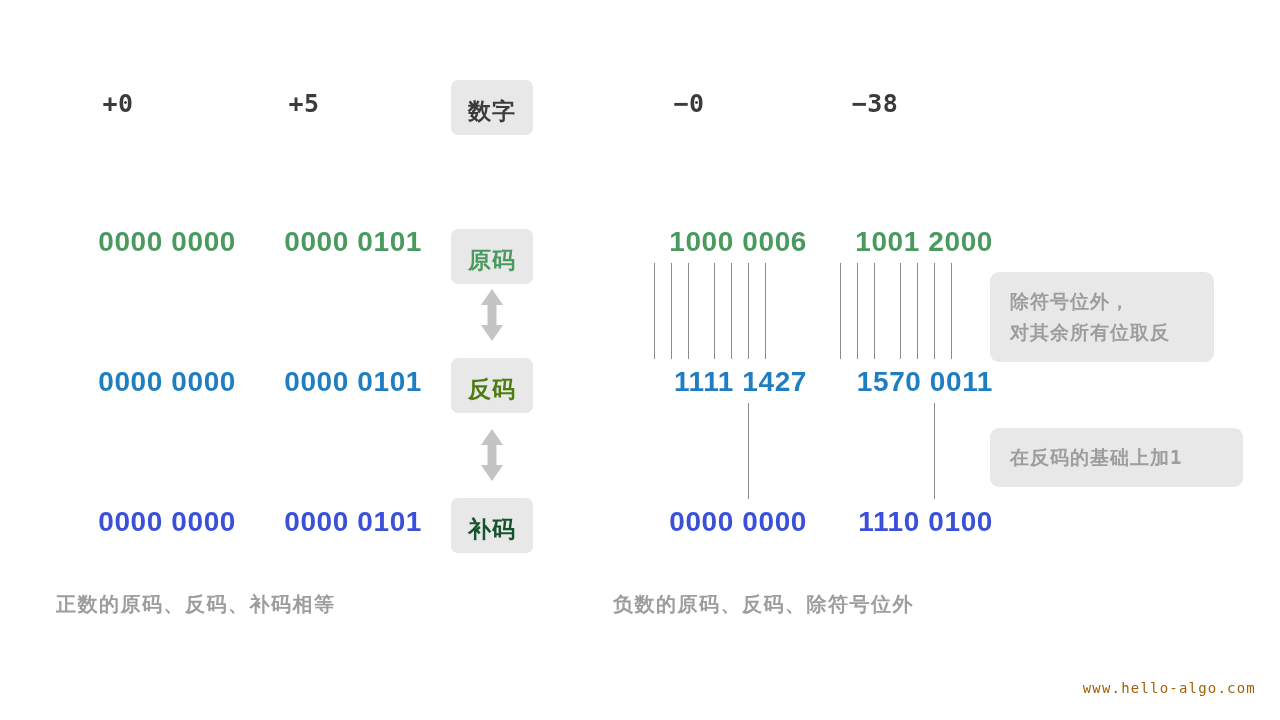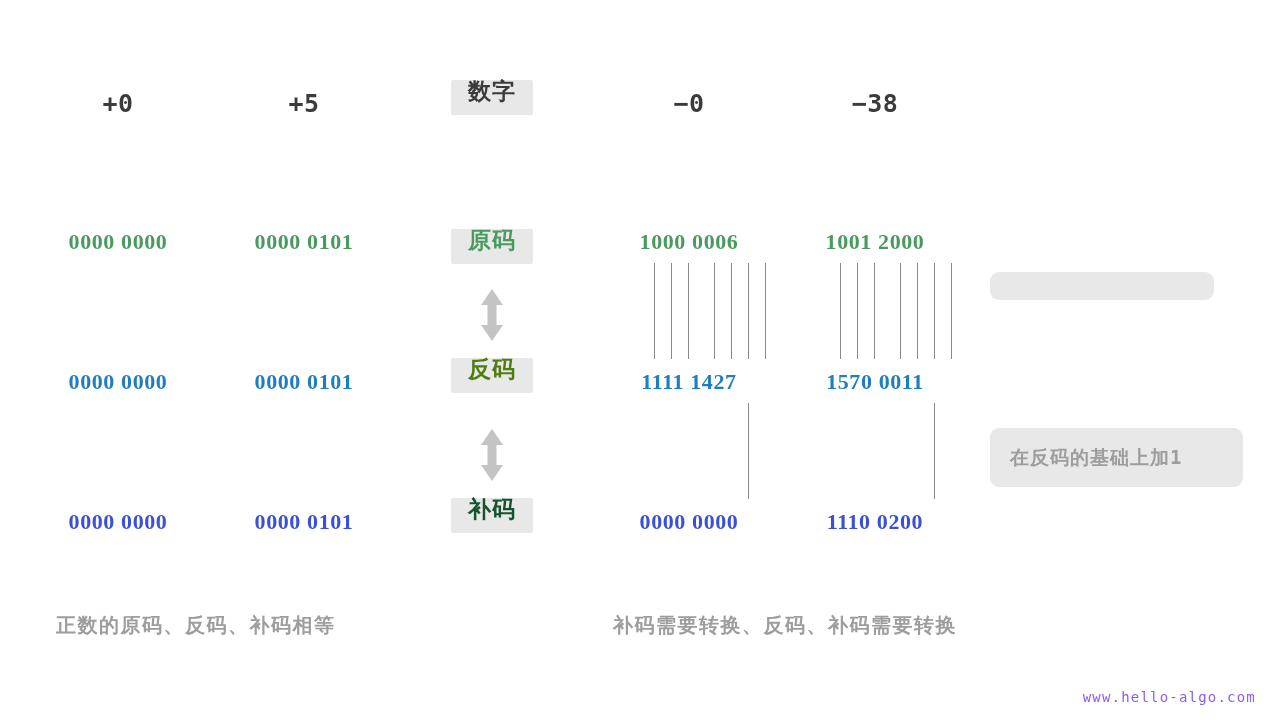--- a/index.html
+++ b/index.html
@@ -39,40 +39,40 @@
     letter-spacing: 0.5px;
   }
 
   
   .badge-wrap {
     text-align: center;
   }
   .badge {
     display: inline-block;
     background: #e8e8e8;
-    border-radius: 2px;
-    padding: 0 17px 12px 17px;
+    border-radius: 7px;
+    padding: 20px 17px 12px 17px;
     font-family: "DejaVu Sans", sans-serif;
     font-size: 23px;
     font-weight: bold;
     letter-spacing: 1px;
     line-height: 1;
   }
   .badge-hdr   { color: #3b3b3b; }
   .badge-green { color: #4a9a5f; }
   .badge-blue  { color: #4d7c0f; }
   .badge-navy  { color: #14532d; }
 
   
   .bits {
     height: 36px;
     line-height: 36px;
-    text-align: center;
-    font-family: Liberation Serif, serif;
-    font-size: 22px;
+    text-align: right;
+    font-family: Liberation Sans, sans-serif;
+    font-size: 28px;
     font-weight: bold;
     letter-spacing: 0.6px;
     white-space: pre;
   }
   .bits-green { color: #4a9a5f; }
   .bits-blue  { color: #1f7ec2; }
   .bits-navy  { color: #3a50d8; }
 
   
   .row-1 { top: 224px; }
@@ -119,38 +119,38 @@
   .callout-1 { left: 990px; top: 272px; width: 224px; }
   .callout-2 { left: 990px; top: 428px; width: 253px; }
   .callout-2 .mono-one {
     font-family: "DejaVu Sans Mono", "Liberation Mono", monospace;
     font-weight: bold;
   }
 
   
   .caption {
     position: absolute;
-    top: 610px;
+    top: 589px;
     color: #9d9d9d;
     font-family: "DejaVu Sans", sans-serif;
     font-size: 20px;
     font-weight: bold;
     letter-spacing: 1.5px;
     line-height: 30px;
     white-space: nowrap;
   }
   .caption-left  { left: 56px; }
   .caption-right { left: 613px; }
 
   
   .watermark {
     position: absolute;
     right: 24px;
-    bottom: 15px;
-    color: #8b5cf6;
+    bottom: 24px;
+    color: #a16207;
     font-family: "DejaVu Sans Mono", "Liberation Mono", monospace;
     font-size: 14px;
     letter-spacing: 1.2px;
   }
 </style>
 </head>
 <body>
 
 <div class="abs col-a hdr-num">+0</div>
 <div class="abs col-b hdr-num">+5</div>
@@ -183,21 +183,21 @@
 <div class="abs col-e bits bits-blue row-2">1570 0011</div>
 
 <div class="abs col-a bits bits-navy row-3">0000 0000</div>
 <div class="abs col-b bits bits-navy row-3">0000 0101</div>
 
 <div class="abs col-c badge-wrap badge-row-3">
   <span class="badge badge-navy">补码</span>
 </div>
 
 <div class="abs col-d bits bits-navy row-3">0000 0000</div>
-<div class="abs col-e bits bits-navy row-3">1110 0200</div>
+<div class="abs col-e bits bits-navy row-3">1110 0100</div>
 
 <svg class="abs dbl-arrow a1" viewBox="0 0 28 56">
   <path d="M14 2 L25 18 L18.5 18 L18.5 38 L25 38 L14 54 L3 38 L9.5 38 L9.5 18 L3 18 Z" fill="#c4c4c4"></path>
 </svg>
 <svg class="abs dbl-arrow a2" viewBox="0 0 28 56">
   <path d="M14 2 L25 18 L18.5 18 L18.5 38 L25 38 L14 54 L3 38 L9.5 38 L9.5 18 L3 18 Z" fill="#c4c4c4"></path>
 </svg>
 
 <div class="tick ticks-band-1" style="left:654px"></div>
 <div class="tick ticks-band-1" style="left:671px"></div>
@@ -212,22 +212,24 @@
 <div class="tick ticks-band-1" style="left:874px"></div>
 <div class="tick ticks-band-1" style="left:900px"></div>
 <div class="tick ticks-band-1" style="left:917px"></div>
 <div class="tick ticks-band-1" style="left:934px"></div>
 <div class="tick ticks-band-1" style="left:951px"></div>
 
 <div class="tick ticks-band-2" style="left:748px"></div>
 <div class="tick ticks-band-2" style="left:934px"></div>
 
 <div class="callout callout-1">
+  <div>除符号位外，</div>
+  <div>对其余所有位取反</div>
 </div>
 
 <div class="callout callout-2">
   <span>在反码的基础上加</span><span class="mono-one">1</span>
 </div>
 
 <div class="caption caption-left">正数的原码、反码、补码相等</div>
-<div class="caption caption-right">补码需要转换、反码、补码需要转换</div>
+<div class="caption caption-right">负数的原码、反码、除符号位外</div>
 
 <div class="watermark">www.hello-algo.com</div>
 
 </body></html>

